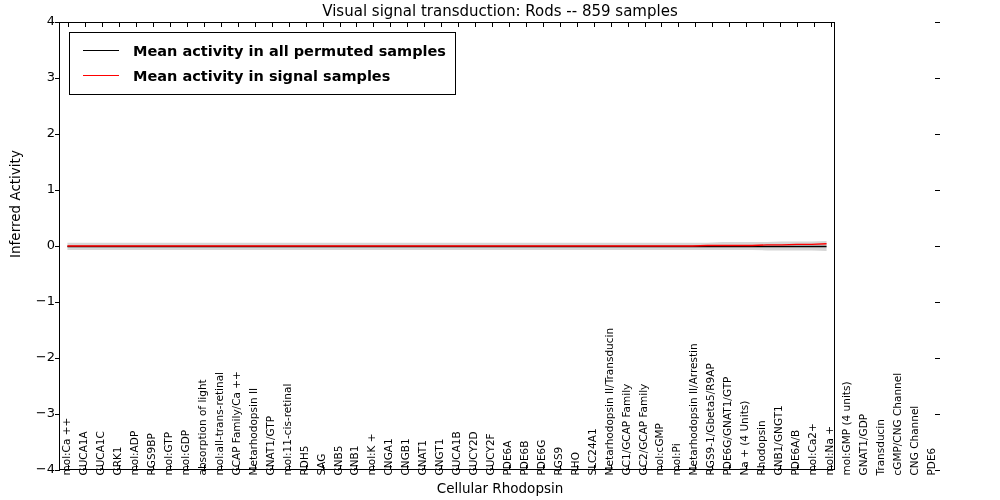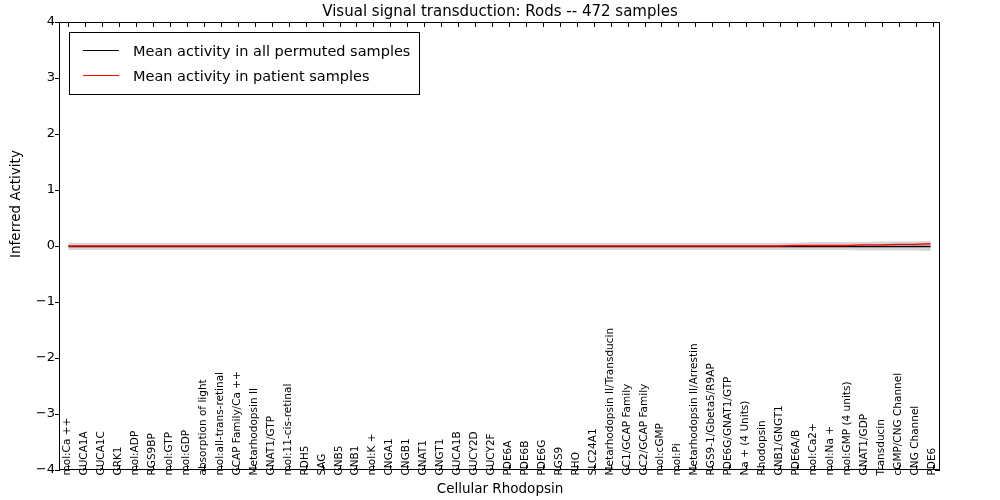--- a/index.html
+++ b/index.html
@@ -28,26 +28,27 @@
     text-align: center;
     font-size: 15px;
     color: #000;
     letter-spacing: 0px;
   }
   
   #plot-area {
     position: absolute;
     left: 59px;
     top: 22px;
-    width: 881px;
+    width: 776px;
     height: 448px;
     border: 1.1px solid #000000;
     box-sizing: border-box;
     background: #ffffff;
     overflow: hidden;
+    font-weight: bold;
   }
   
   #ylabel {
     position: absolute;
     left: -85px;
     top: 196px;
     width: 200px;
     text-align: center;
     font-size: 13.5px;
     transform: rotate(-90deg);
@@ -140,21 +141,21 @@
     top: 0;
     width: 100%;
     height: 100%;
   }
 </style>
 </head>
 <body>
 
 <div id="figure">
 
-  <div id="chart-title">Visual signal transduction: Rods -- 472 samples</div>
+  <div id="chart-title">Visual signal transduction: Rods -- 859 samples</div>
 
   <div id="ylabel">Inferred Activity</div>
   <div id="xlabel">Cellular Rhodopsin</div>
 
   <div id="ytick-labels">
       <div class="ytick-label" style="top: 14px;">4</div>
       <div class="ytick-label" style="top: 70px;">3</div>
       <div class="ytick-label" style="top: 126px;">2</div>
       <div class="ytick-label" style="top: 182px;">1</div>
       <div class="ytick-label" style="top: 238px;">0</div>
@@ -298,21 +299,21 @@
         <div class="xtick-mark-top" style="left: 872.529px;"></div>
       </div>
 
     <div id="legend">
       <div class="legend-row">
         <span class="legend-swatch" style="border-top:1.4px solid #000000;"></span>
         <span class="legend-text">Mean activity in all permuted samples</span>
       </div>
       <div class="legend-row">
         <span class="legend-swatch" style="border-top:1.4px solid #ff0000;"></span>
-        <span class="legend-text">Mean activity in patient samples</span>
+        <span class="legend-text">Mean activity in signal samples</span>
       </div>
     </div>
   </div>
 
   <div id="xtick-labels">
       <div class="xtick-label" style="left: 71.4712px; bottom: 25px;">mol:Ca ++</div>
       <div class="xtick-label" style="left: 88.4135px; bottom: 25px;">GUCA1A</div>
       <div class="xtick-label" style="left: 105.356px; bottom: 25px;">GUCA1C</div>
       <div class="xtick-label" style="left: 122.298px; bottom: 25px;">GRK1</div>
       <div class="xtick-label" style="left: 139.24px; bottom: 25px;">mol:ADP</div>

